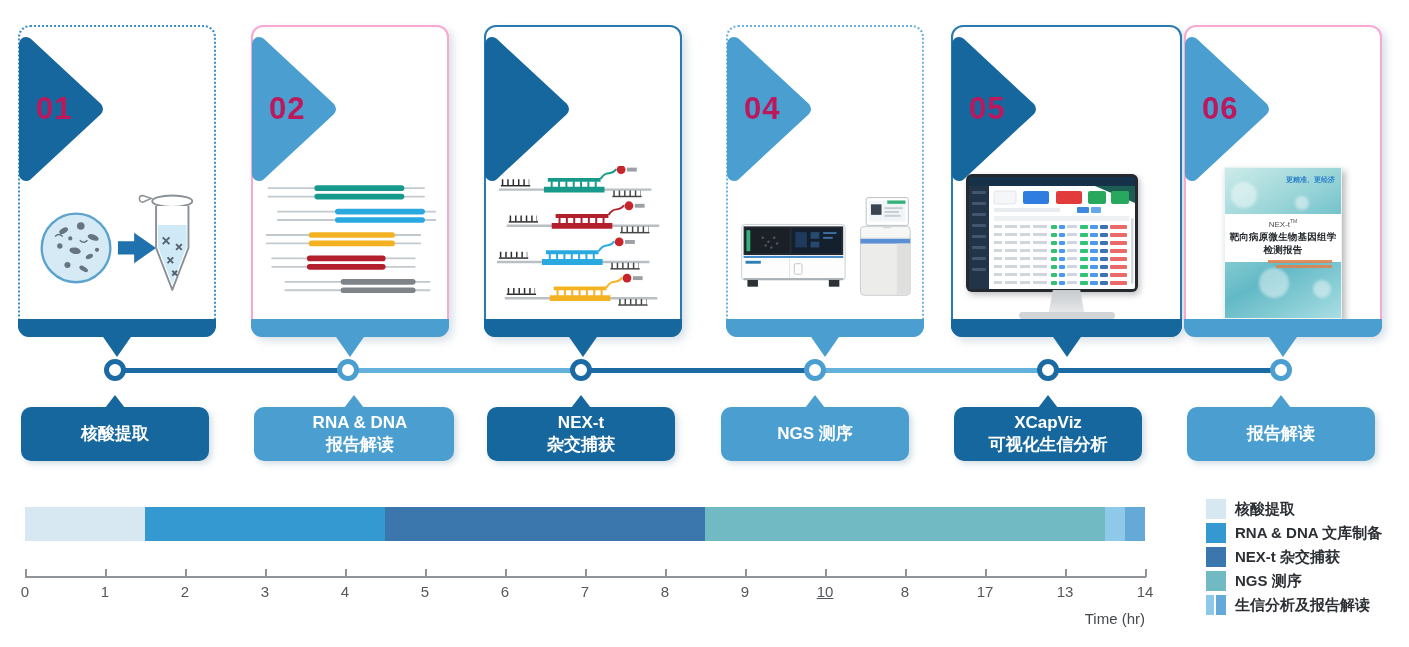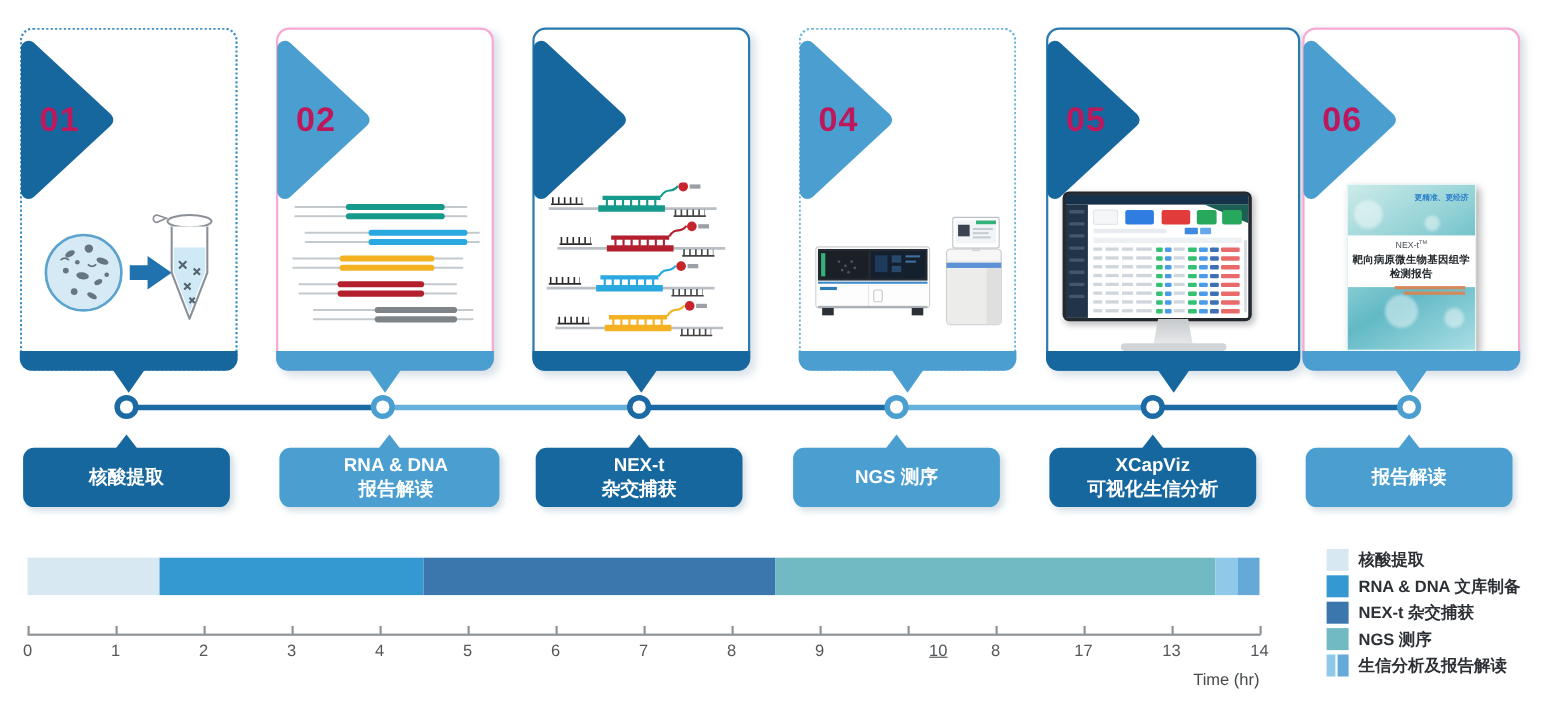--- a/index.html
+++ b/index.html
@@ -441,21 +441,21 @@
       <div class="tick-label" style="left: 380px;">5</div>
       <div class="tick" style="left: 480px;"></div>
       <div class="tick-label" style="left: 460px;">6</div>
       <div class="tick" style="left: 560px;"></div>
       <div class="tick-label" style="left: 540px;">7</div>
       <div class="tick" style="left: 640px;"></div>
       <div class="tick-label" style="left: 620px;">8</div>
       <div class="tick" style="left: 720px;"></div>
       <div class="tick-label" style="left: 700px;">9</div>
       <div class="tick" style="left: 800px;"></div>
-      <div class="tick-label" style="left: 808px; text-decoration: underline;">10</div>
+      <div class="tick-label" style="left: 780px; text-decoration: underline;">10</div>
       <div class="tick" style="left: 880px;"></div>
       <div class="tick-label" style="left: 860px;">8</div>
       <div class="tick" style="left: 960px;"></div>
       <div class="tick-label" style="left: 940px;">17</div>
       <div class="tick" style="left: 1040px;"></div>
       <div class="tick-label" style="left: 1020px;">13</div>
       <div class="tick" style="left: 1120px;"></div>
       <div class="tick-label" style="left: 1100px;">14</div>
     </div>
   <div class="axis-title">Time (hr)</div>

